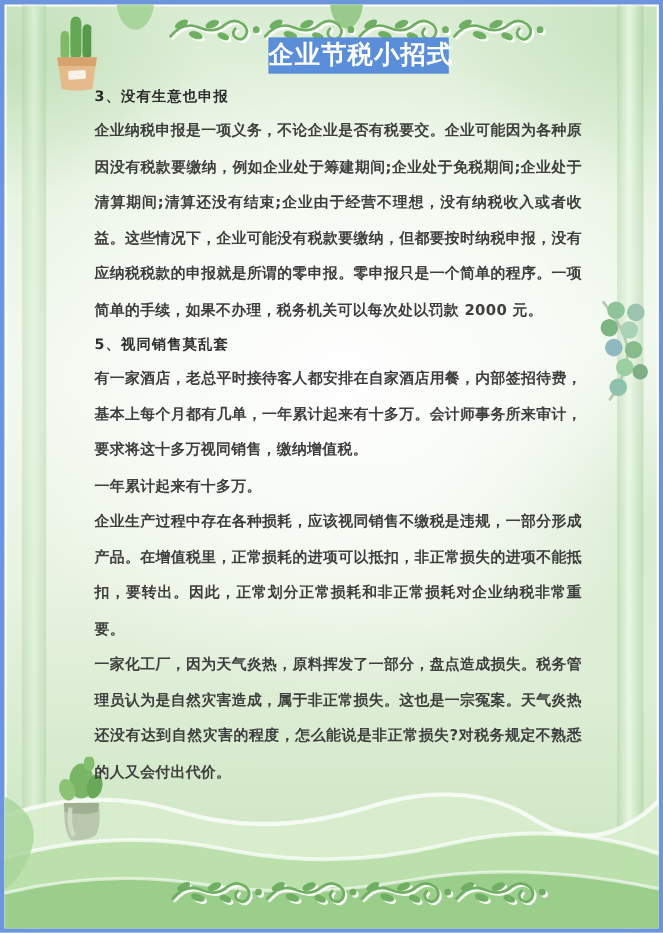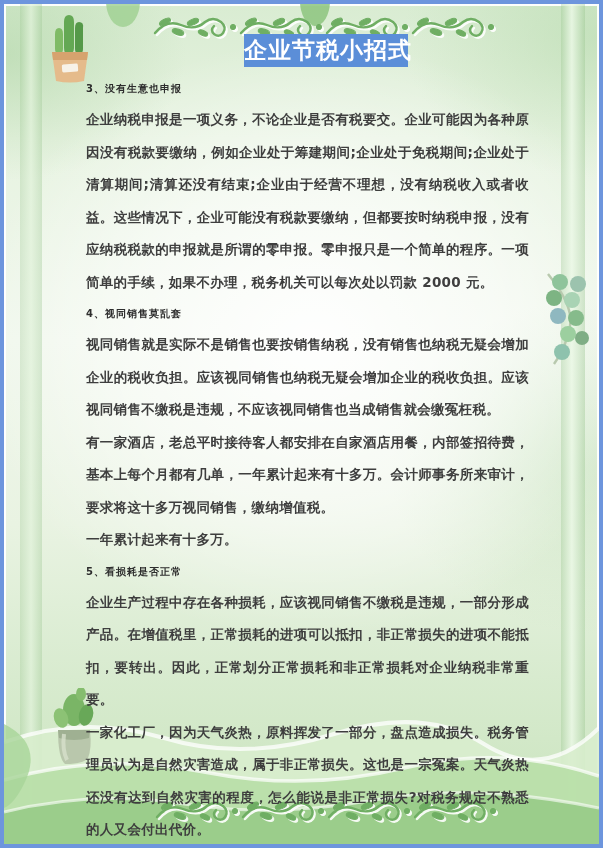--- a/index.html
+++ b/index.html
@@ -40,21 +40,21 @@
   .illus{position:absolute;z-index:3;}
   .illus-cactus-bag{left:34px;top:6px;}
   .illus-cactus-pot{left:46px;top:684px;}
   .illus-eucalyptus{left:536px;top:262px;z-index:2;}
   .content{
     position:absolute;left:82px;right:70px;top:72px;z-index:5;
     color:#3e3e3e;font-size:13.5px;letter-spacing:.3px;
     text-align:justify;
   }
   .content .heading{
-    font-weight:bold;color:#2d2d2d;font-size:10px;
+    font-weight:bold;color:#2d2d2d;font-size:13px;
     line-height:25px;margin:3px 0 2px 0;letter-spacing:1px;
   }
   .content .heading:first-child{margin-top:0;}
   .content p{margin:0;line-height:32.5px;font-weight:bold;}
 </style>
 </head>
 <body>
 
 <div class="page">
 
@@ -140,22 +140,20 @@
     <circle cx="18" cy="50" r="8" fill="#8fb8c0"></circle>
     <circle cx="36" cy="52" r="8" fill="#86bb8b"></circle>
     <circle cx="28" cy="68" r="8" fill="#9ccf9f"></circle>
     <circle cx="42" cy="72" r="7" fill="#7fae85"></circle>
     <circle cx="22" cy="86" r="8" fill="#8ec2ad"></circle>
   </svg>
 
   <div class="content" id="sections">
       <div class="heading">3、没有生意也申报</div>
       <p>企业纳税申报是一项义务，不论企业是否有税要交。企业可能因为各种原因没有税款要缴纳，例如企业处于筹建期间;企业处于免税期间;企业处于清算期间;清算还没有结束;企业由于经营不理想，没有纳税收入或者收益。这些情况下，企业可能没有税款要缴纳，但都要按时纳税申报，没有应纳税税款的申报就是所谓的零申报。零申报只是一个简单的程序。一项简单的手续，如果不办理，税务机关可以每次处以罚款 2000 元。</p>
-      <div class="heading">4、视同销售莫乱套</div>
-      <p>视同销售就是实际不是销售也要按销售纳税，没有销售也纳税无疑会增加企业的税收负担。应该视同销售也纳税无疑会增加企业的税收负担。应该视同销售不缴税是违规，不应该视同销售也当成销售就会缴冤枉税。</p>
+      <div class="heading">5、视同销售莫乱套</div>
       <p>有一家酒店，老总平时接待客人都安排在自家酒店用餐，内部签招待费，基本上每个月都有几单，一年累计起来有十多万。会计师事务所来审计，要求将这十多万视同销售，缴纳增值税。</p>
       <p>一年累计起来有十多万。</p>
-      <div class="heading">5、看损耗是否正常</div>
       <p>企业生产过程中存在各种损耗，应该视同销售不缴税是违规，一部分形成产品。在增值税里，正常损耗的进项可以抵扣，非正常损失的进项不能抵扣，要转出。因此，正常划分正常损耗和非正常损耗对企业纳税非常重要。</p>
       <p>一家化工厂，因为天气炎热，原料挥发了一部分，盘点造成损失。税务管理员认为是自然灾害造成，属于非正常损失。这也是一宗冤案。天气炎热还没有达到自然灾害的程度，怎么能说是非正常损失?对税务规定不熟悉的人又会付出代价。</p>
     </div>
 
 </div>
 
 </body></html>

